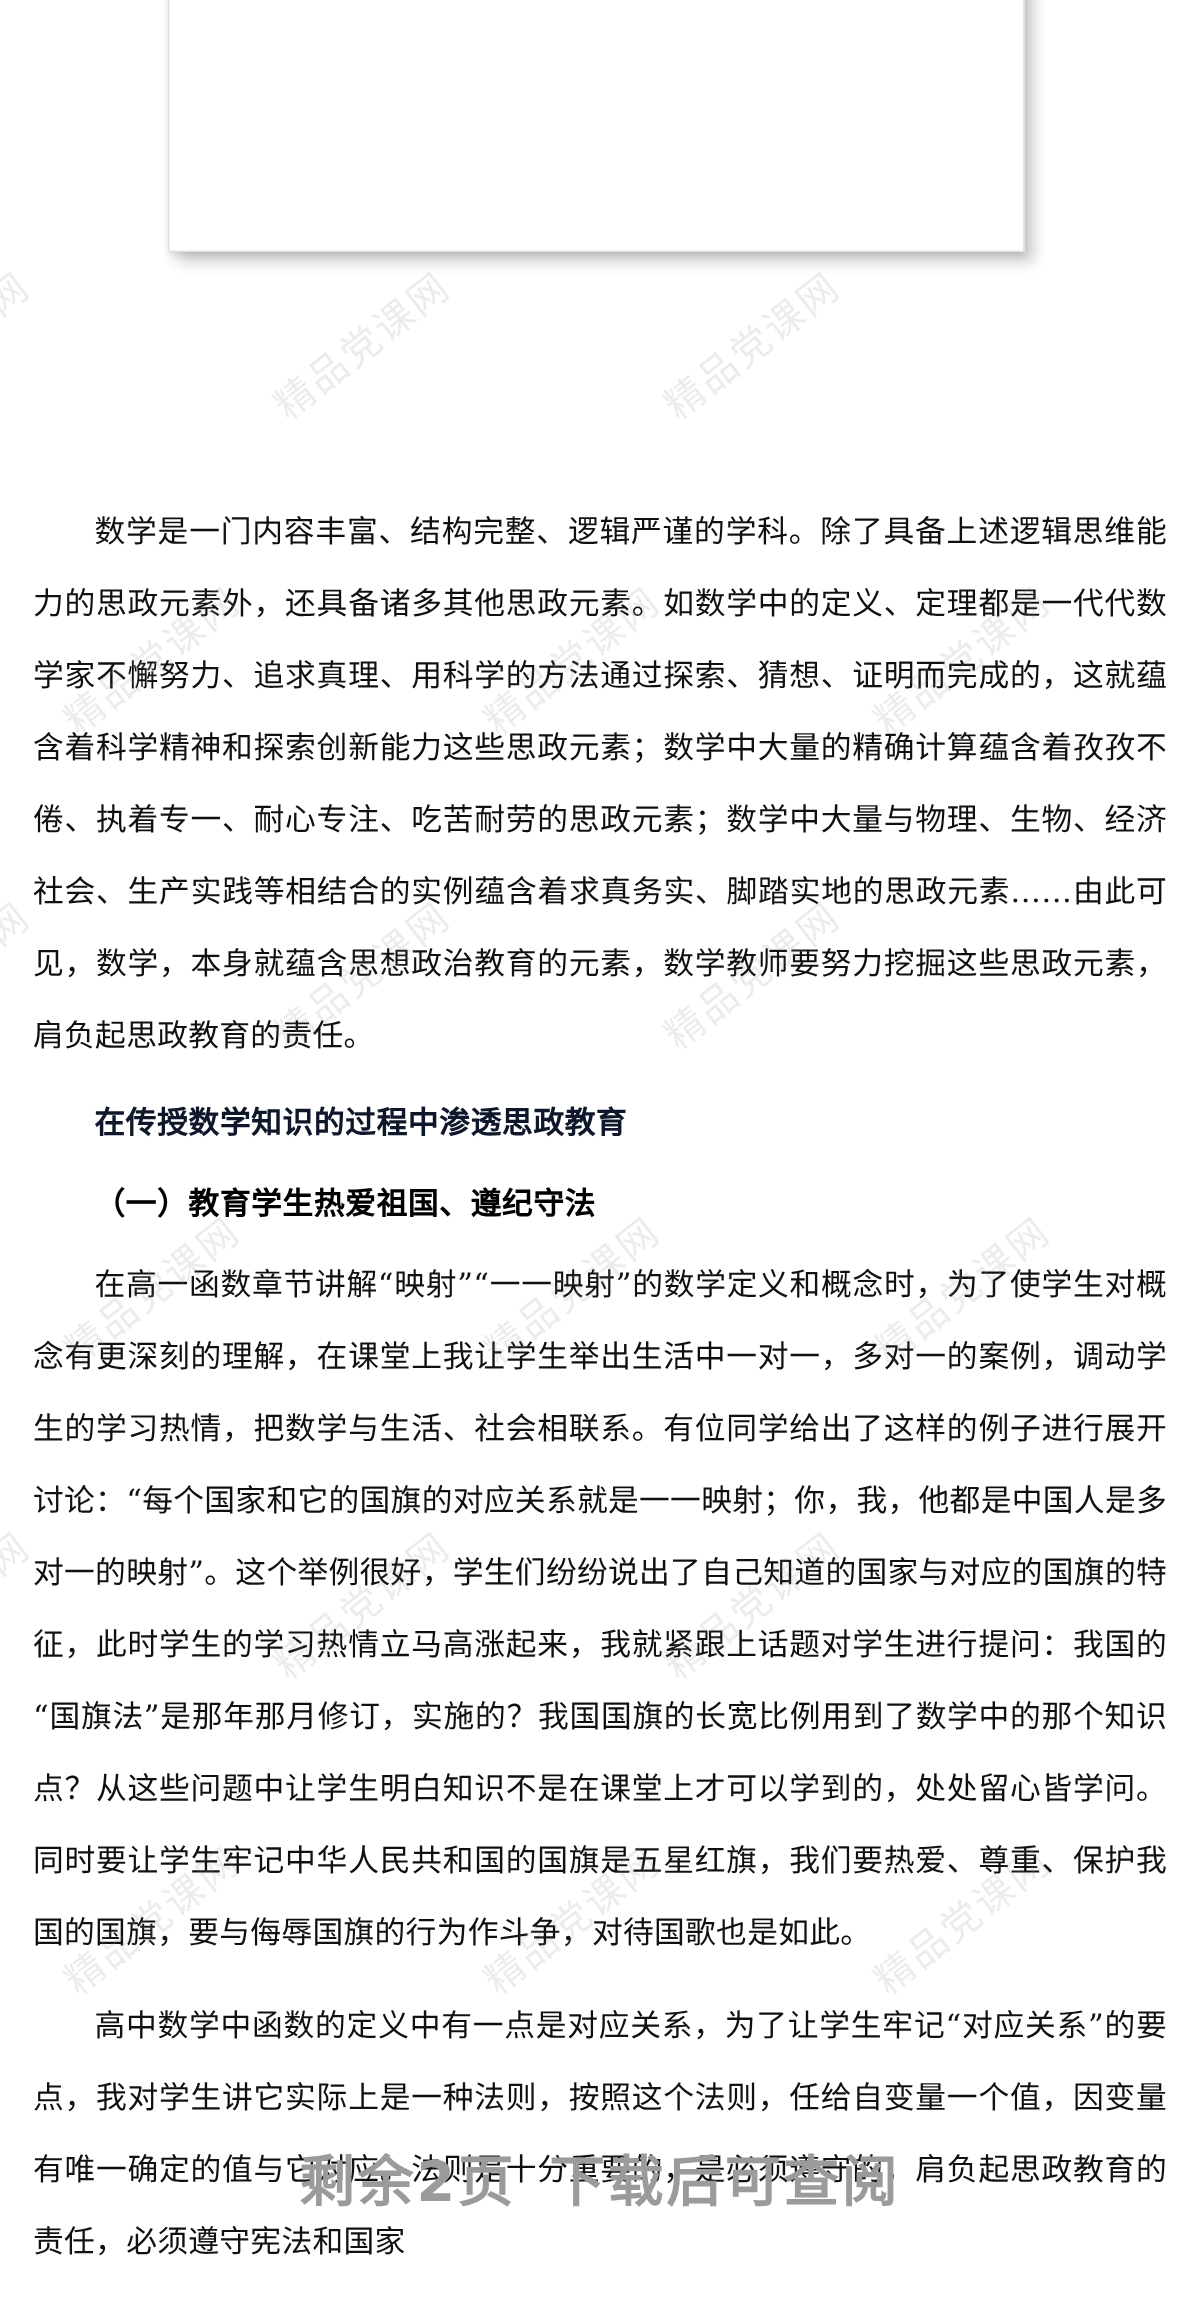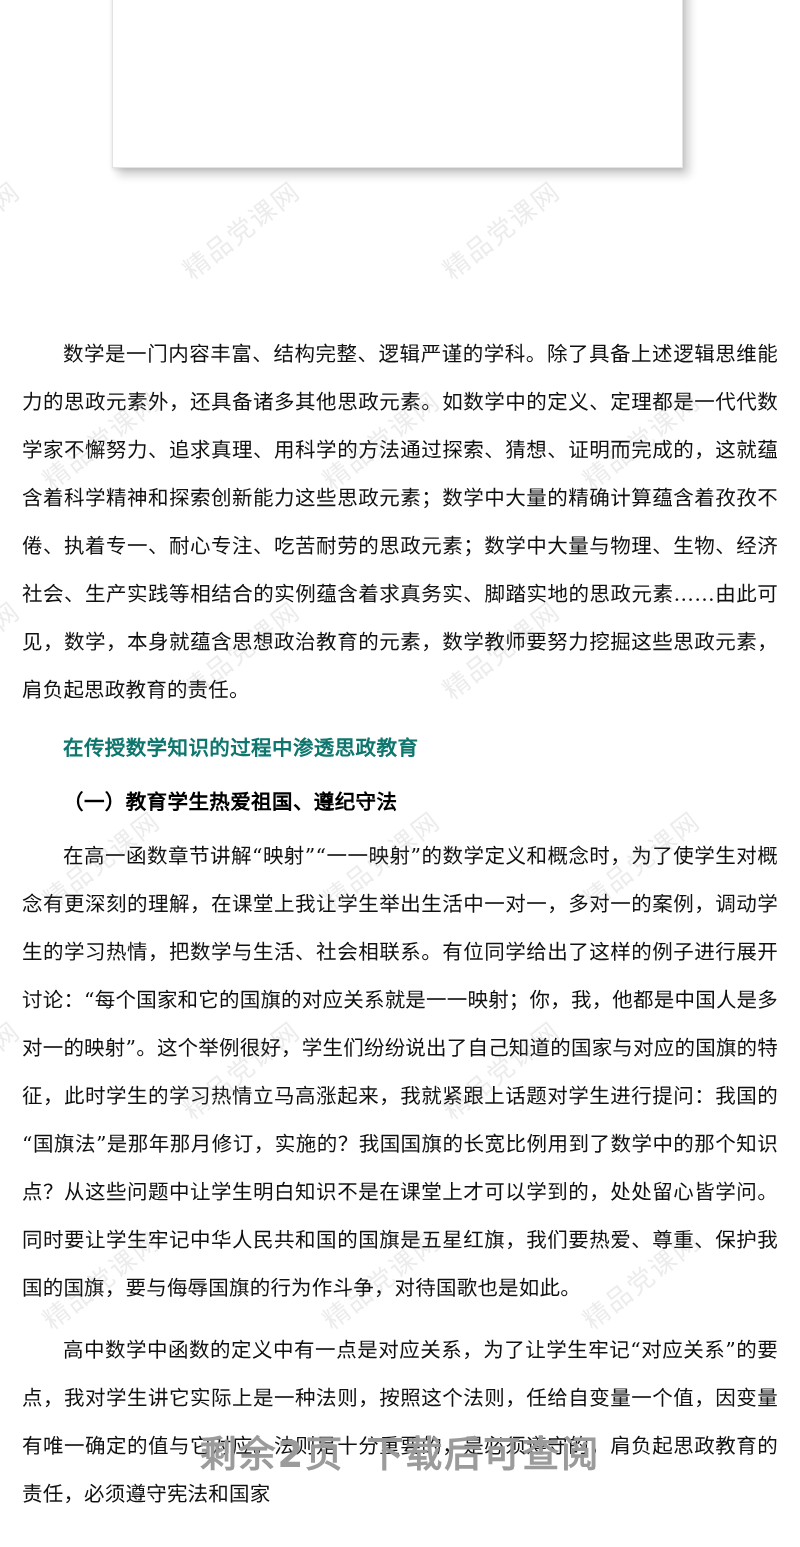--- a/index.html
+++ b/index.html
@@ -72,21 +72,21 @@
     text-indent: 41px;
     letter-spacing: 0.2px;
     font-family: "DejaVu Serif", "Liberation Serif", serif;
     word-break: break-all;
   }
   .para + .para { margin-top: 0; }
 
   .heading-1 {
     font-size: 20.5px;
     line-height: 48px;
-    color: #0f766e;
+    color: #0f172a;
     font-weight: bold;
     text-indent: 41px;
     margin: 10px 0 0 0;
     letter-spacing: 0.4px;
     font-family: "DejaVu Serif", "Liberation Serif", serif;
   }
   .heading-2 {
     font-size: 20.5px;
     line-height: 48px;
     color: #000000;

